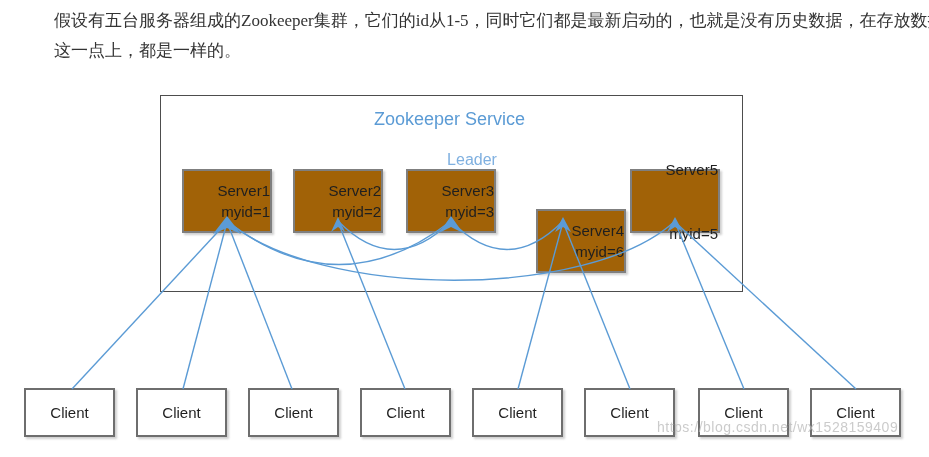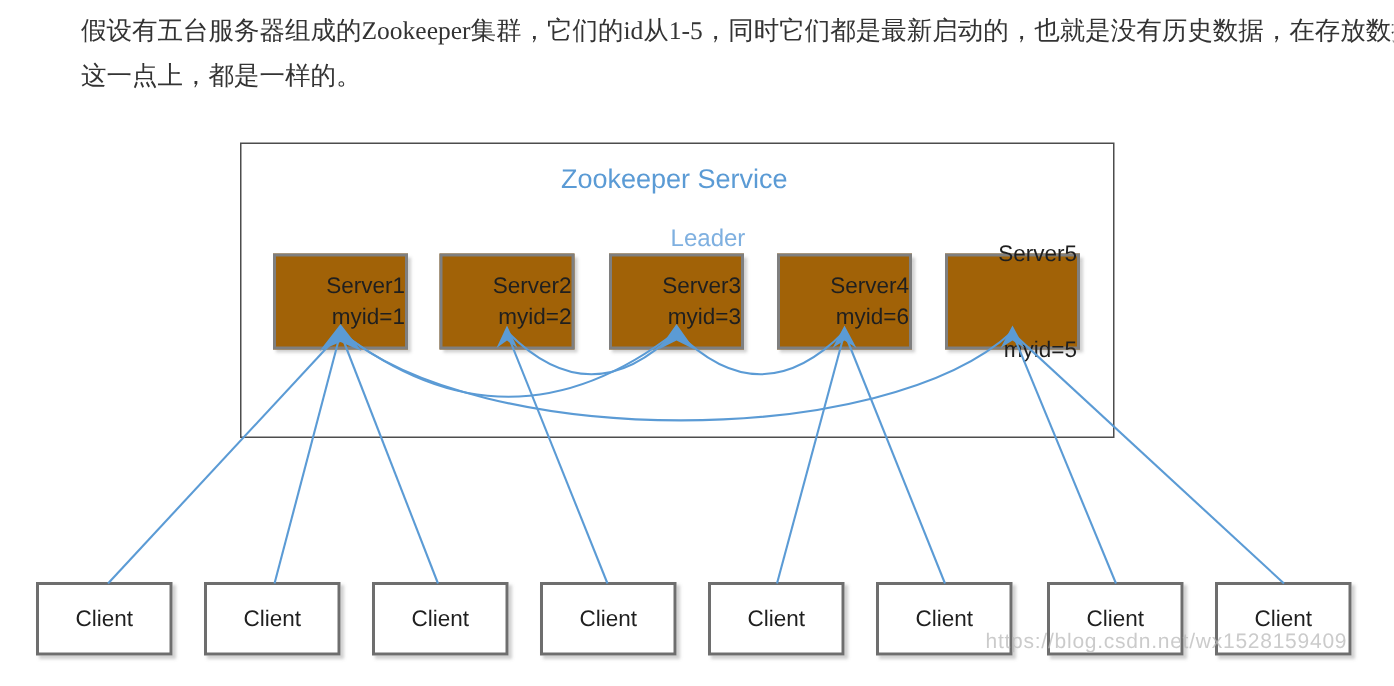--- a/index.html
+++ b/index.html
@@ -28,21 +28,21 @@
   }
   .server-box {
     position: absolute; top: 169px; width: 90px; height: 64px;
     border: 2px solid #7f7f7f; background: #a16207;
     box-shadow: 2px 2px 2px rgba(120,120,120,0.35);
     display: flex; flex-direction: column; justify-content: center; align-items: flex-end;
     z-index: 2;
   }
   .server-box .line { font-size: 15px; line-height: 21px; color: #1f1f1f; }
   .s1 { left: 182px; } .s2 { left: 293px; } .s3 { left: 406px; padding-left: 21px; }
-  .s4 { left: 518px; } .s5 { left: 630px; gap: 43px; }
+  .s4 { left: 536px; margin-top: 40px; } .s5 { left: 630px; gap: 43px; }
   .client-box {
     position: absolute; top: 388px; width: 91px; height: 49px;
     border: 2px solid #6e6e6e; background: #ffffff;
     box-shadow: 2px 2px 2px rgba(120,120,120,0.35);
     display: flex; justify-content: center; align-items: center;
     font-size: 15px; color: #1f1f1f; z-index: 2;
   }
   .c1 { left: 24px; }  .c2 { left: 136px; } .c3 { left: 248px; } .c4 { left: 360px; }
   .c5 { left: 472px; } .c6 { left: 584px; } .c7 { left: 698px; } .c8 { left: 810px; }
   .arrows-svg {

